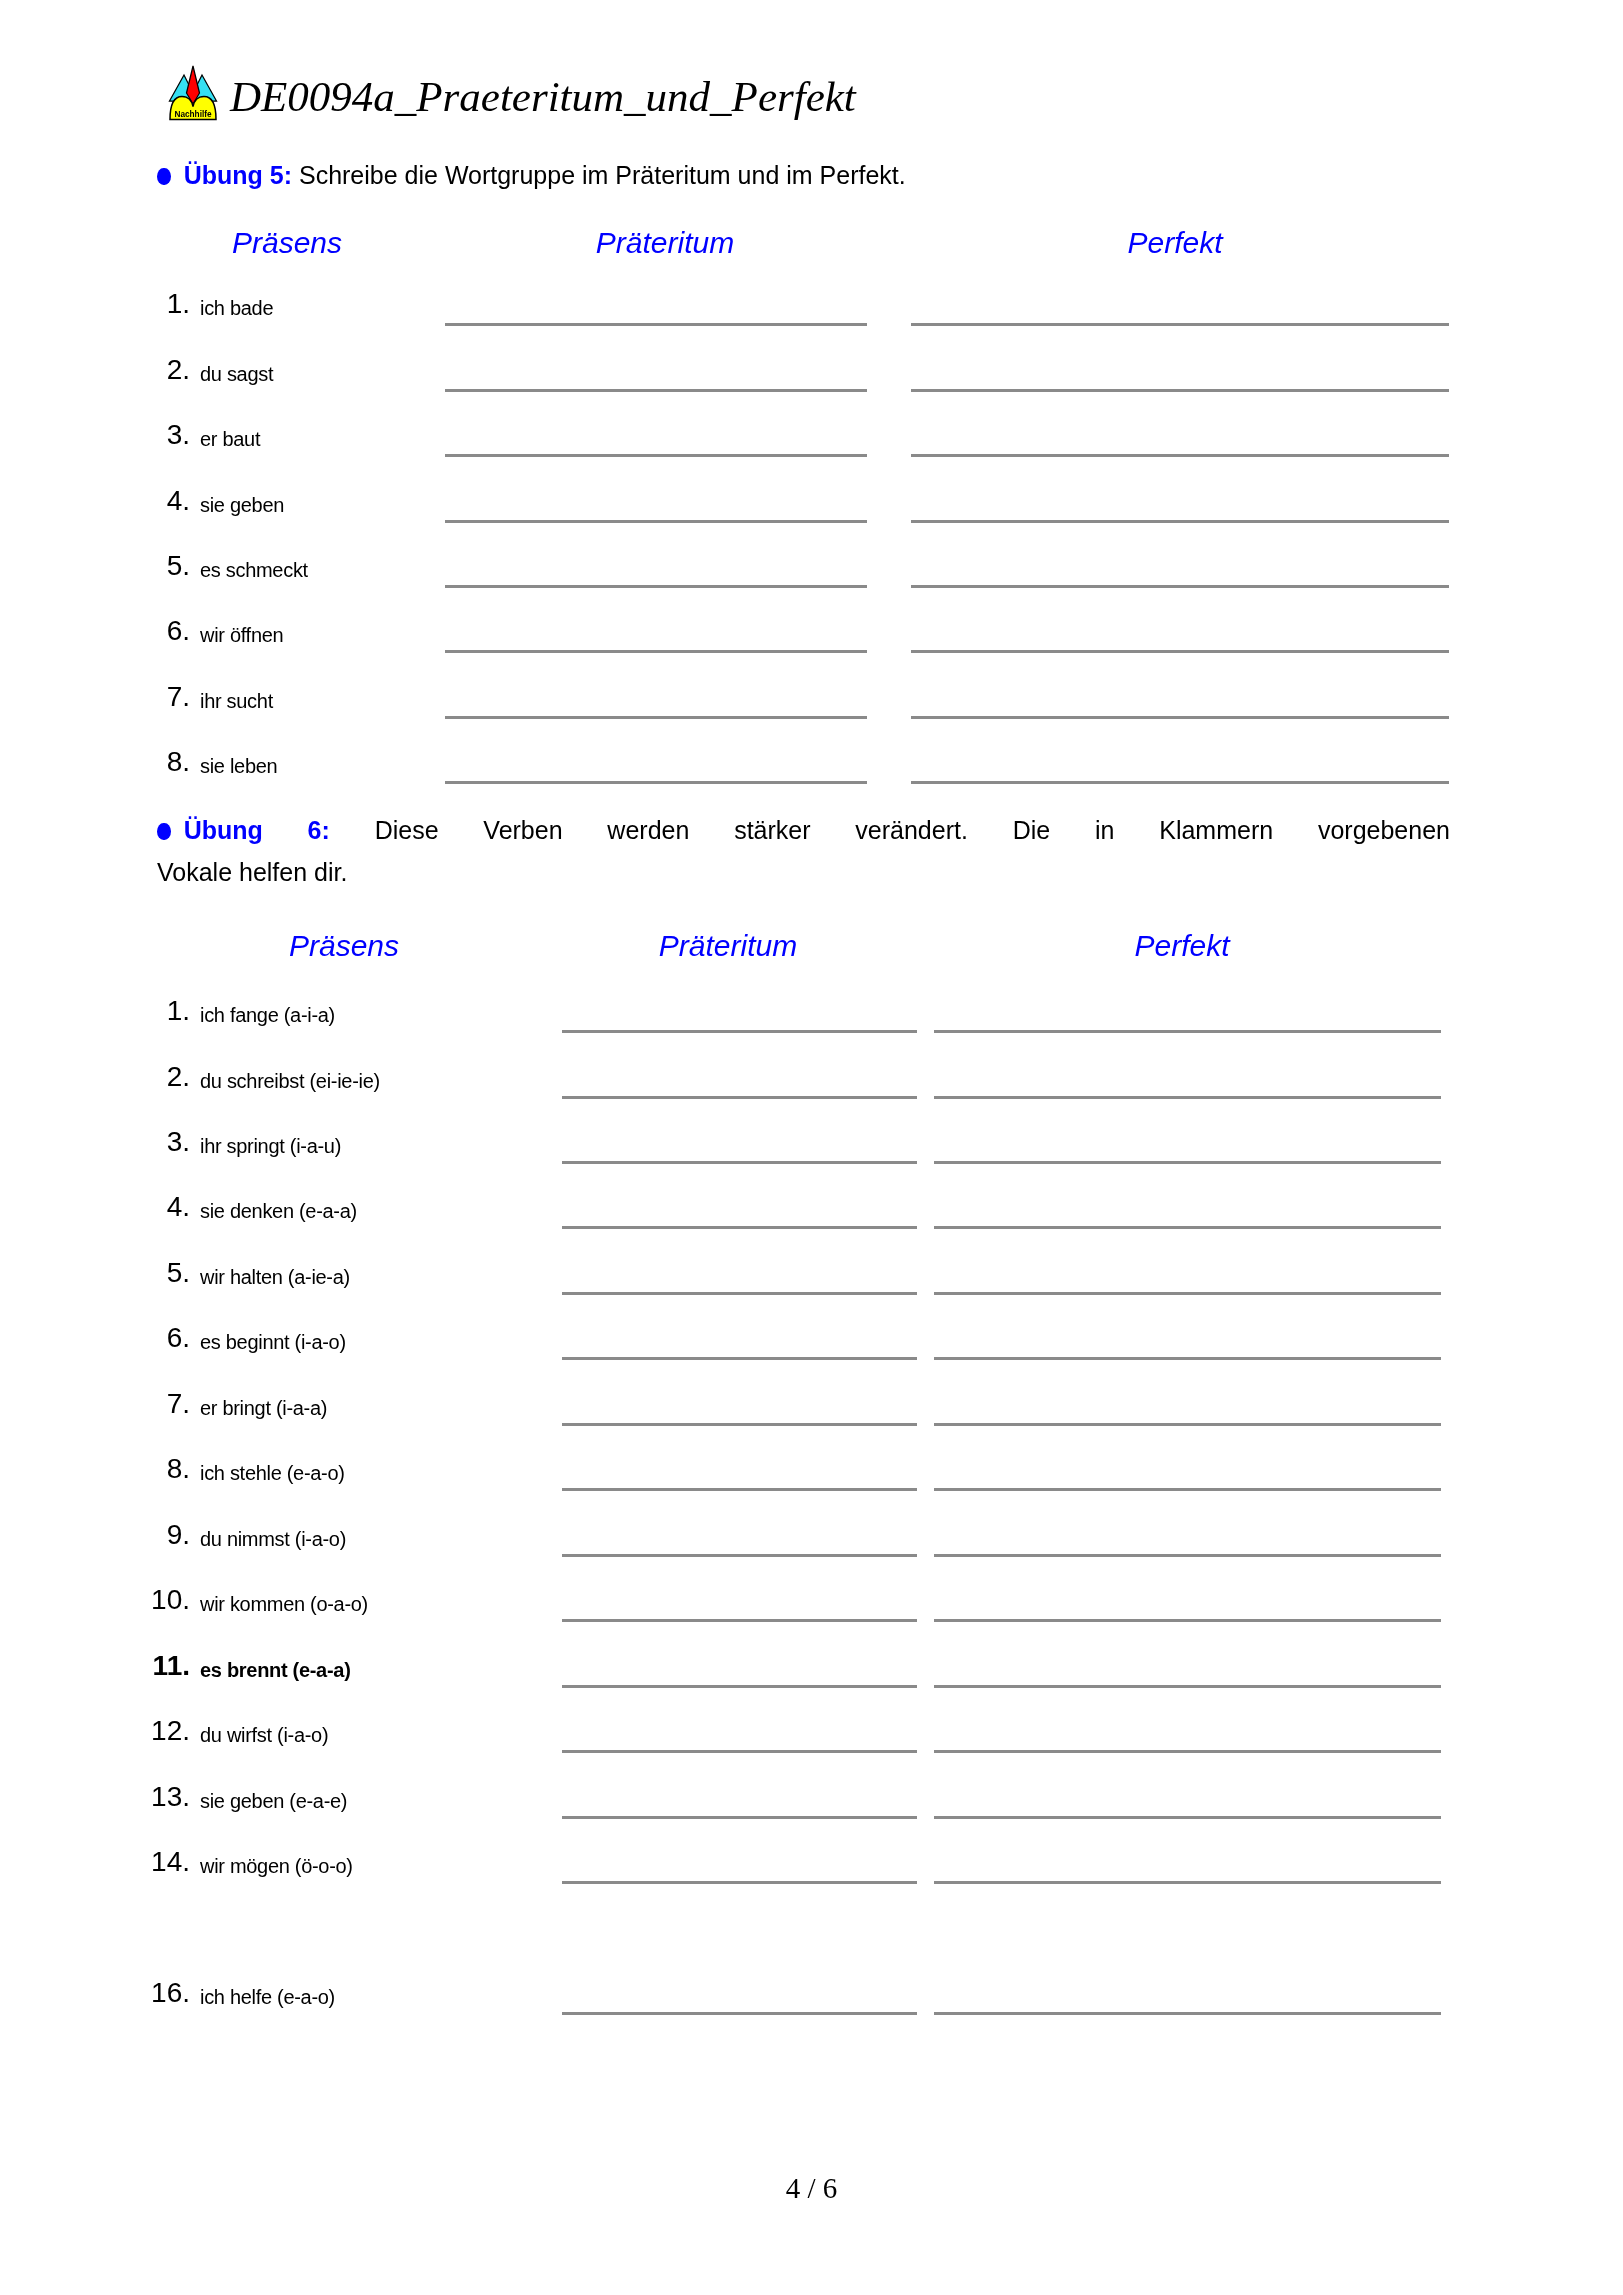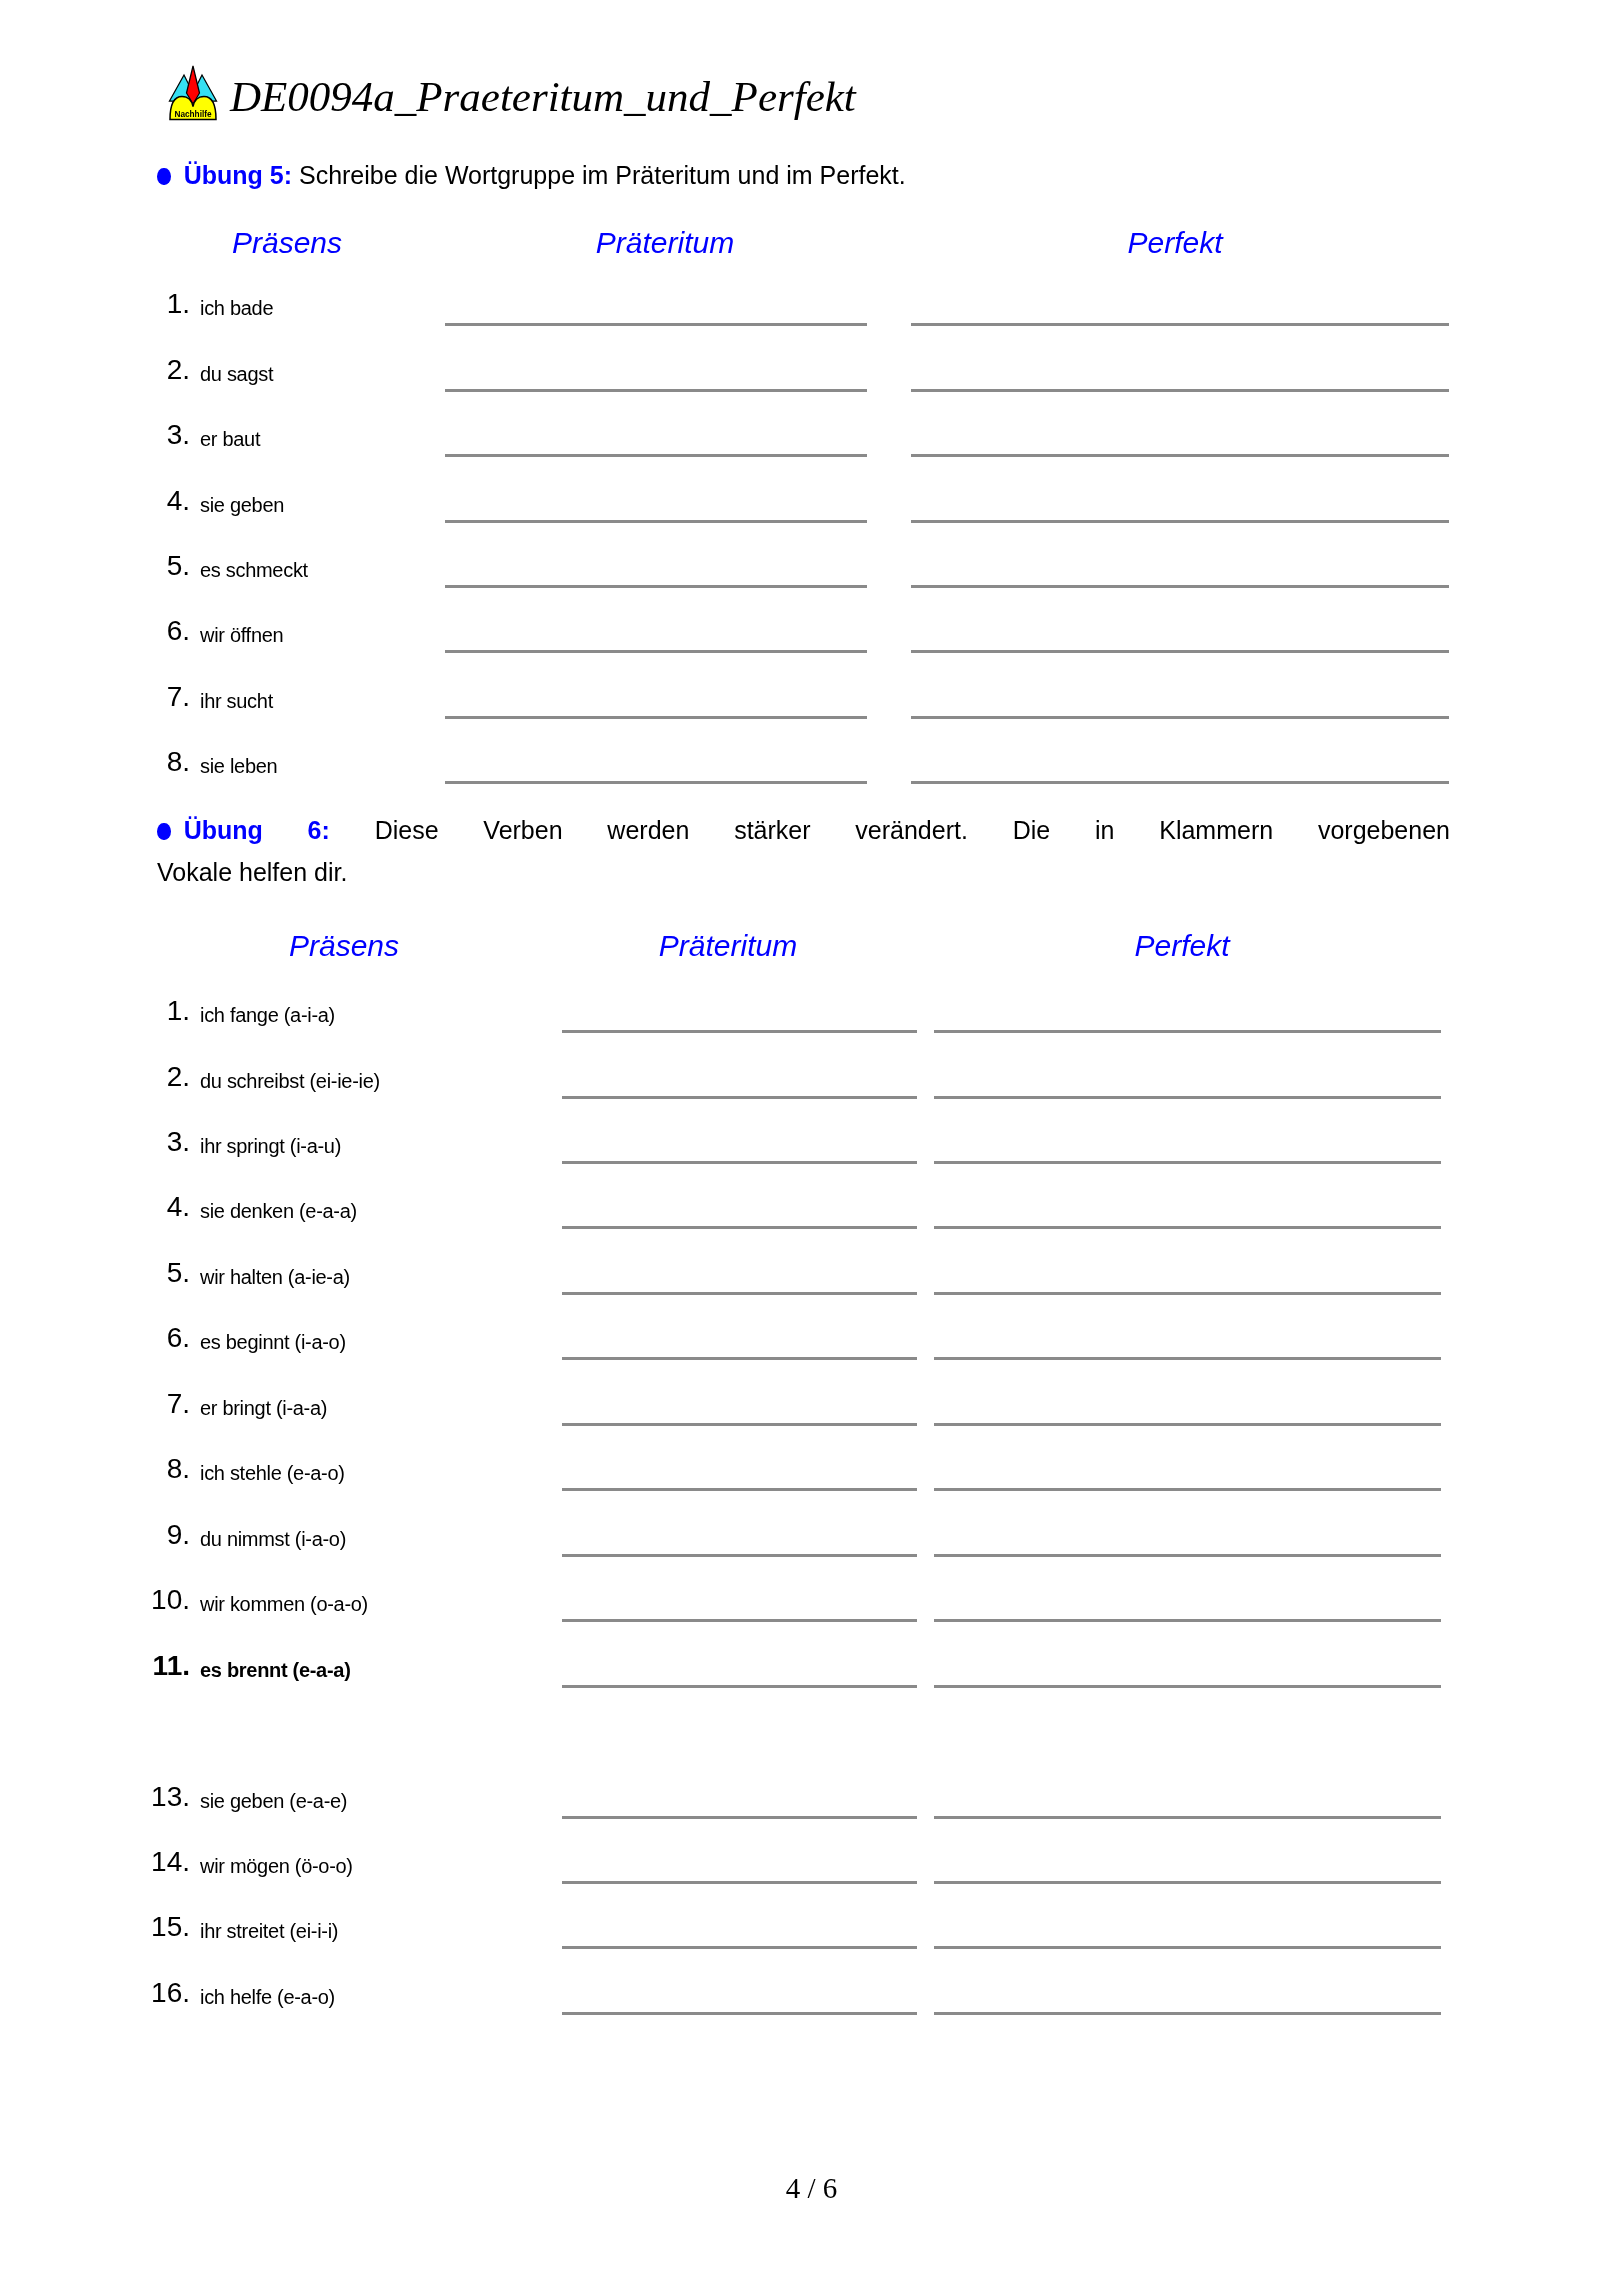--- a/index.html
+++ b/index.html
@@ -232,41 +232,41 @@
     <span class="line line2"></span>
   </div>
 
   <div class="row" style="top: 1623px; font-weight: bold;">
     <span class="num">11.</span>
     <span class="label">es brennt (e-a-a)</span>
     <span class="line line1"></span>
     <span class="line line2"></span>
   </div>
 
+  <div class="row" style="top: 1688px;">
+    <span class="num">12.</span>
+    <span class="label">du wirfst (i-a-o)</span>
+    <span class="line line1"></span>
+    <span class="line line2"></span>
+  </div>
 
   <div class="row" style="top: 1754px;">
     <span class="num">13.</span>
     <span class="label">sie geben (e-a-e)</span>
     <span class="line line1"></span>
     <span class="line line2"></span>
   </div>
 
   <div class="row" style="top: 1819px;">
     <span class="num">14.</span>
     <span class="label">wir mögen (ö-o-o)</span>
     <span class="line line1"></span>
     <span class="line line2"></span>
   </div>
 
-  <div class="row" style="top: 1884px;">
-    <span class="num">15.</span>
-    <span class="label">ihr streitet (ei-i-i)</span>
-    <span class="line line1"></span>
-    <span class="line line2"></span>
-  </div>
 
   <div class="row" style="top: 1950px;">
     <span class="num">16.</span>
     <span class="label">ich helfe (e-a-o)</span>
     <span class="line line1"></span>
     <span class="line line2"></span>
   </div>
 </div>
 
   <div class="footer">4 / 6</div>

